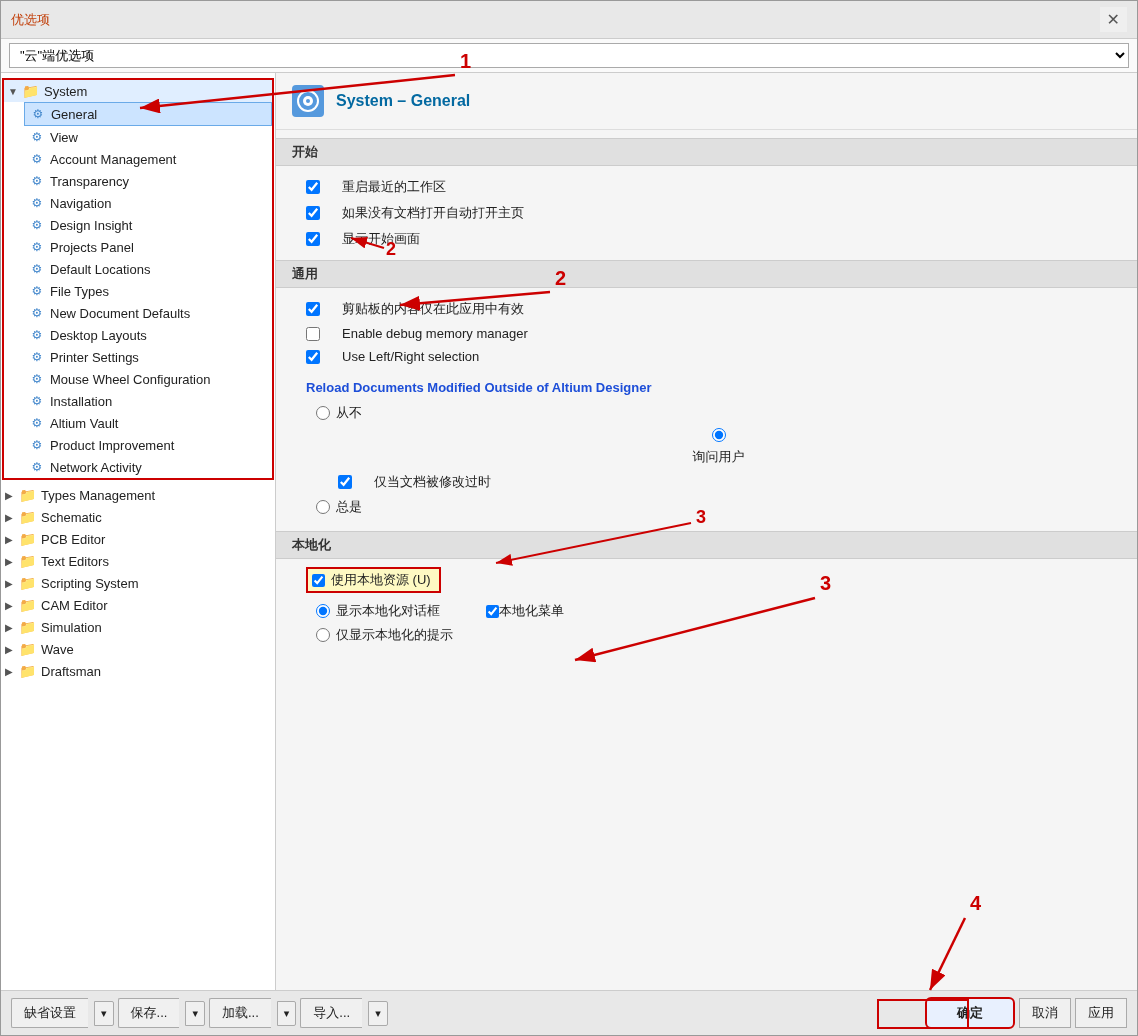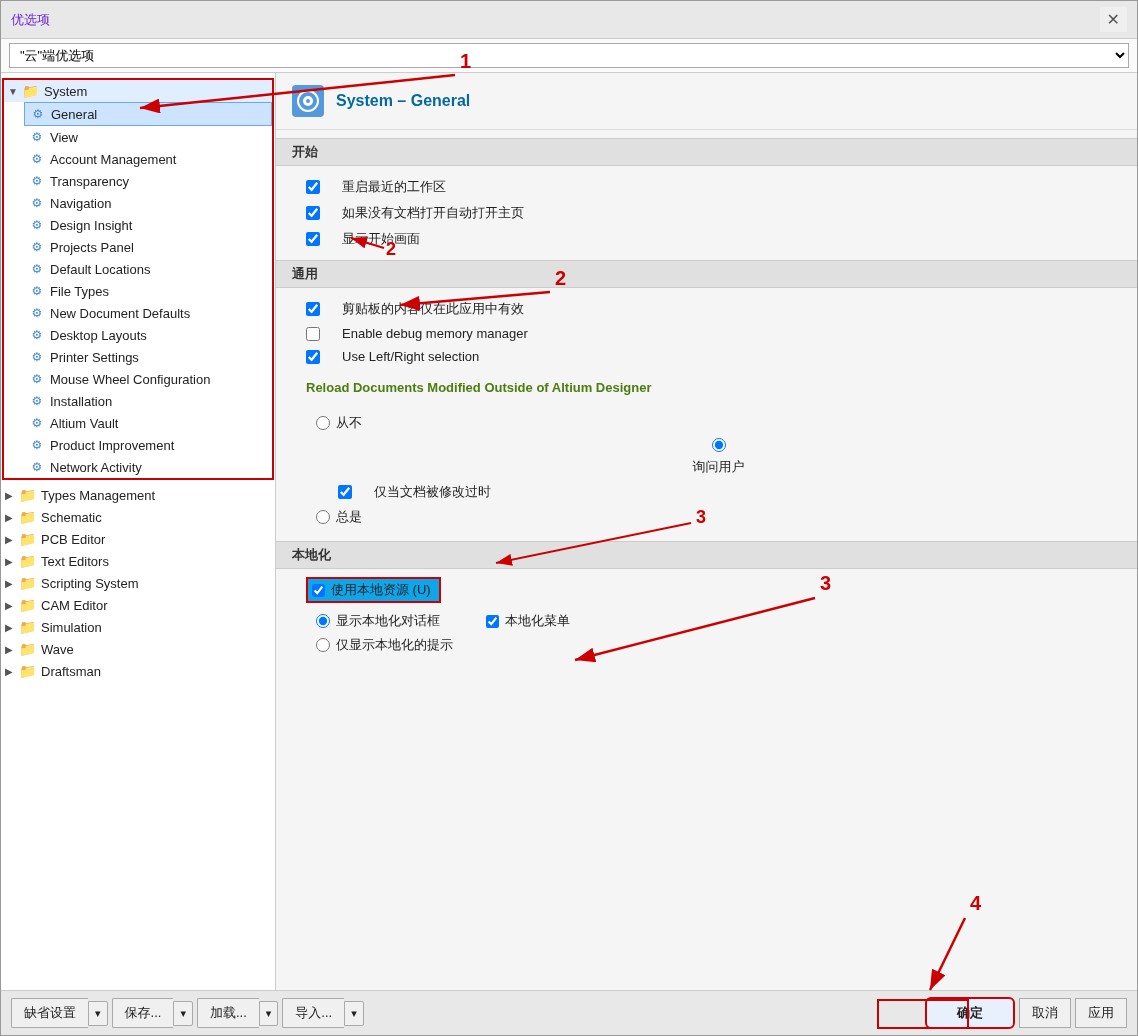--- a/index.html
+++ b/index.html
@@ -19,21 +19,21 @@
       border-bottom: 1px solid #ccc;
       padding: 6px 10px;
       display: flex;
       align-items: center;
       justify-content: space-between;
     }
 
     .title-bar-title {
       font-size: 13px;
       font-weight: normal;
-      color: #6d28d9;
+      color: #c2410c;
     }
 
     .title-bar-close {
       font-size: 16px;
       color: #555;
       cursor: pointer;
       padding: 2px 6px;
       border: 1px solid transparent;
     }
 
@@ -183,48 +183,48 @@
     }
     .radio-label { font-size: 13px; color: #222; }
 
     .reload-section {
       padding: 8px 16px 8px 30px;
     }
 
     .reload-title {
       font-weight: bold;
       font-size: 13px;
-      color: #4d7c0f;
-      margin-bottom: 16px;
+      color: #1d4ed8;
+      margin-bottom: 6px;
     }
 
     
     .localization-box {
       border: 2px solid #cc0000;
       display: inline-flex;
       align-items: center;
       padding: 2px 8px 2px 4px;
       margin-bottom: 6px;
-      background: #0ea5e9;
+      background: #fef9c3;
     }
 
     
     .bottom-bar {
       background: #e8e8e8;
       border-top: 1px solid #ccc;
       padding: 6px 10px;
       display: flex;
       align-items: center;
       gap: 4px;
     }
 
     .btn-group {
       display: flex;
       align-items: center;
-      gap: 0;
+      gap: 6px;
     }
 
     .btn {
       background: #f0f0f0;
       border: 1px solid #aaa;
       padding: 5px 12px;
       font-size: 13px;
       cursor: pointer;
       color: #222;
     }
@@ -480,21 +480,21 @@
         
         <div class="localization-box">
           <input type="checkbox" checked="" style="">
           <span class="checkbox-label" style="margin-left:6px;">使用本地资源 (U)</span>
         </div>
 
         <div style="padding-left:10px;">
           <div class="radio-row">
             <input type="radio" name="localization-dialogs" checked="" style="">
             <span class="radio-label">显示本地化对话框</span>
-            <span style="margin-left: 40px; display:inline-flex; align-items:center; gap:6px;">
+            <span style="margin-left: 40px; display:inline-flex; align-items:center; ">
               <input type="checkbox" checked="" style="">
               <span class="checkbox-label">本地化菜单</span>
             </span>
           </div>
           <div class="radio-row">
             <input type="radio" name="localization-dialogs" style="">
             <span class="radio-label">仅显示本地化的提示</span>
           </div>
         </div>
       </div>

